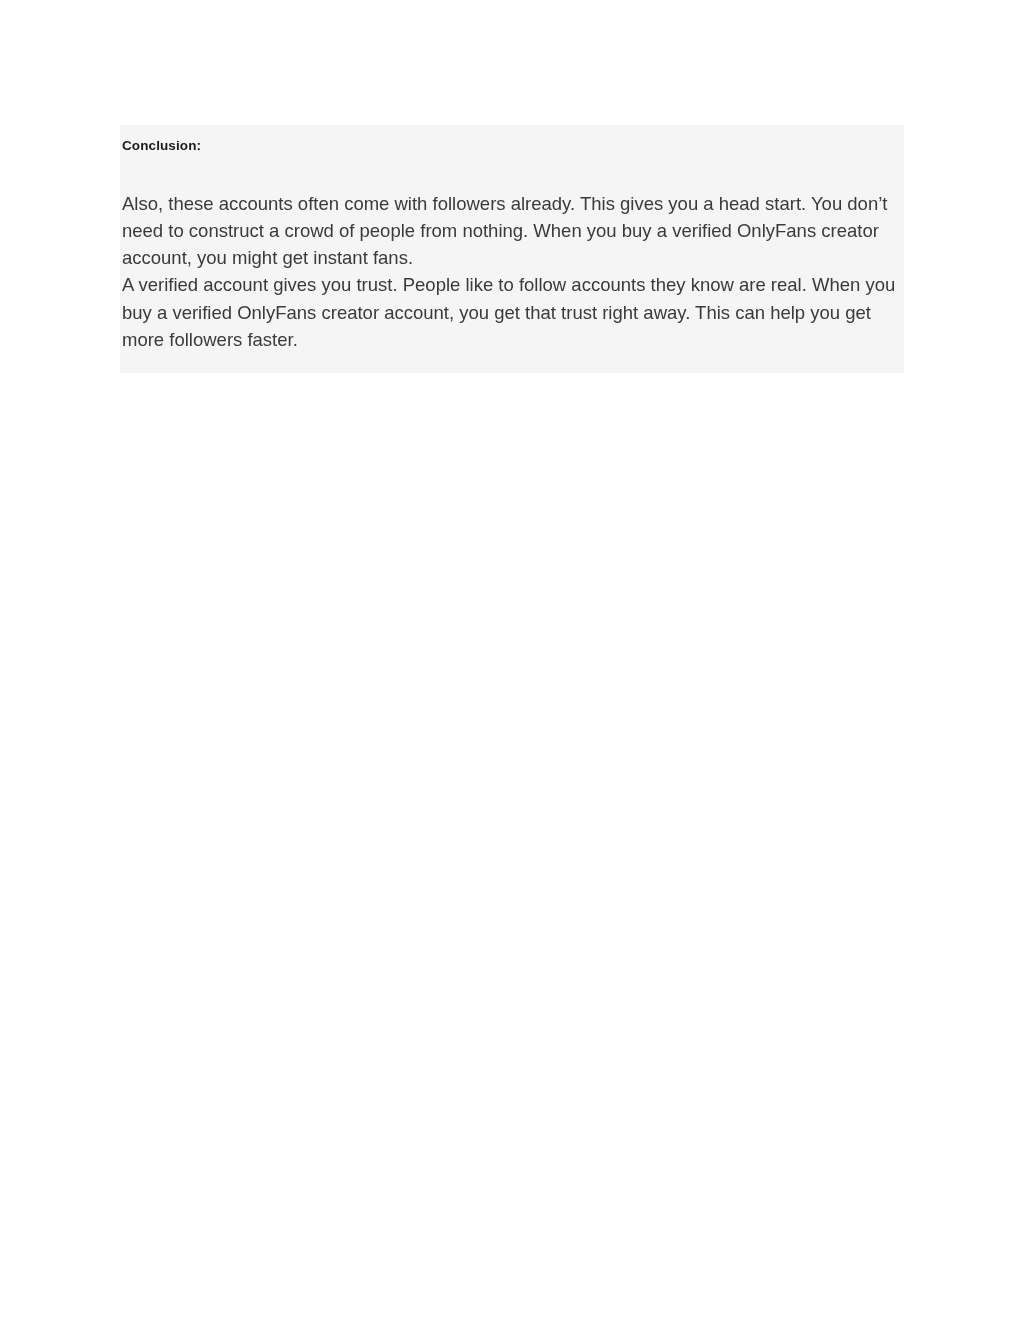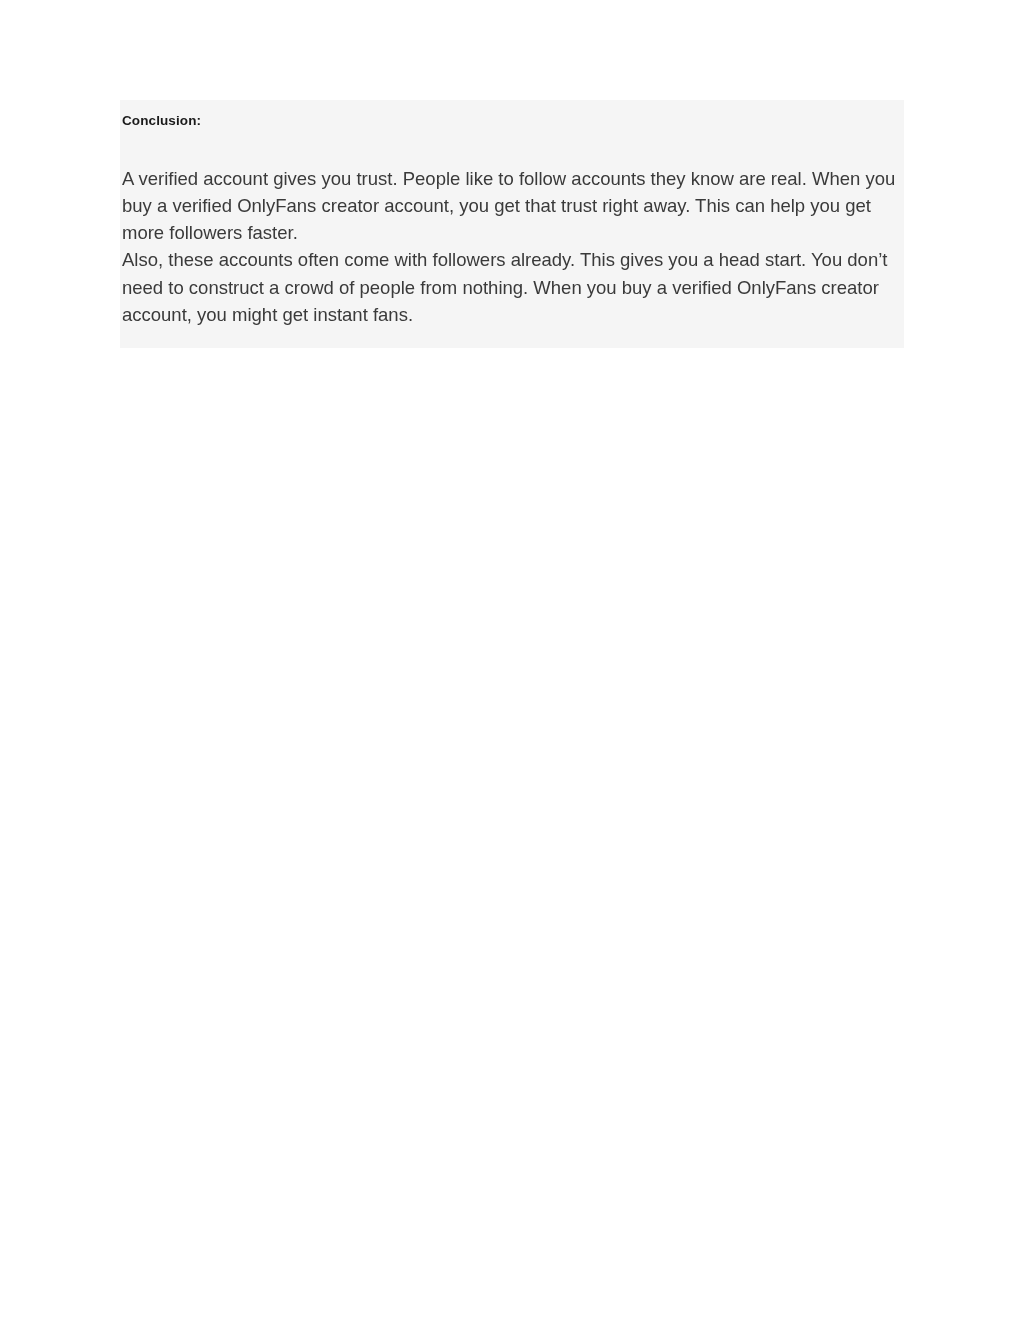--- a/index.html
+++ b/index.html
@@ -18,21 +18,21 @@
     position: absolute;
     left: 0;
     top: 0;
     width: 1024px;
     height: 1325px;
     background: #ffffff;
   }
   .content-block {
     position: absolute;
     left: 120px;
-    top: 100px;
+    top: 125px;
     width: 784px;
     background: #f5f5f5;
     padding: 12px 0 20px 0;
     box-sizing: border-box;
   }
   .heading {
     font-size: 13.5px;
     font-weight: bold;
     color: #1a1a1a;
     line-height: 1.4;
@@ -55,16 +55,16 @@
     margin-top: 0;
   }
 </style>
 </head>
 <body>
 
 <div class="page">
   <div class="content-block">
     <p class="heading">Conclusion:</p>
     <div class="spacer"></div>
+    <p class="body-para">Also, these accounts often come with followers already. This gives you a head start. You don’t need to construct a crowd of people from nothing. When you buy a verified OnlyFans creator account, you might get instant fans.</p>
     <p class="body-para">A verified account gives you trust. People like to follow accounts they know are real. When you buy a verified OnlyFans creator account, you get that trust right away. This can help you get more followers faster.</p>
-    <p class="body-para">Also, these accounts often come with followers already. This gives you a head start. You don’t need to construct a crowd of people from nothing. When you buy a verified OnlyFans creator account, you might get instant fans.</p>
   </div>
 </div>
 
 </body></html>

